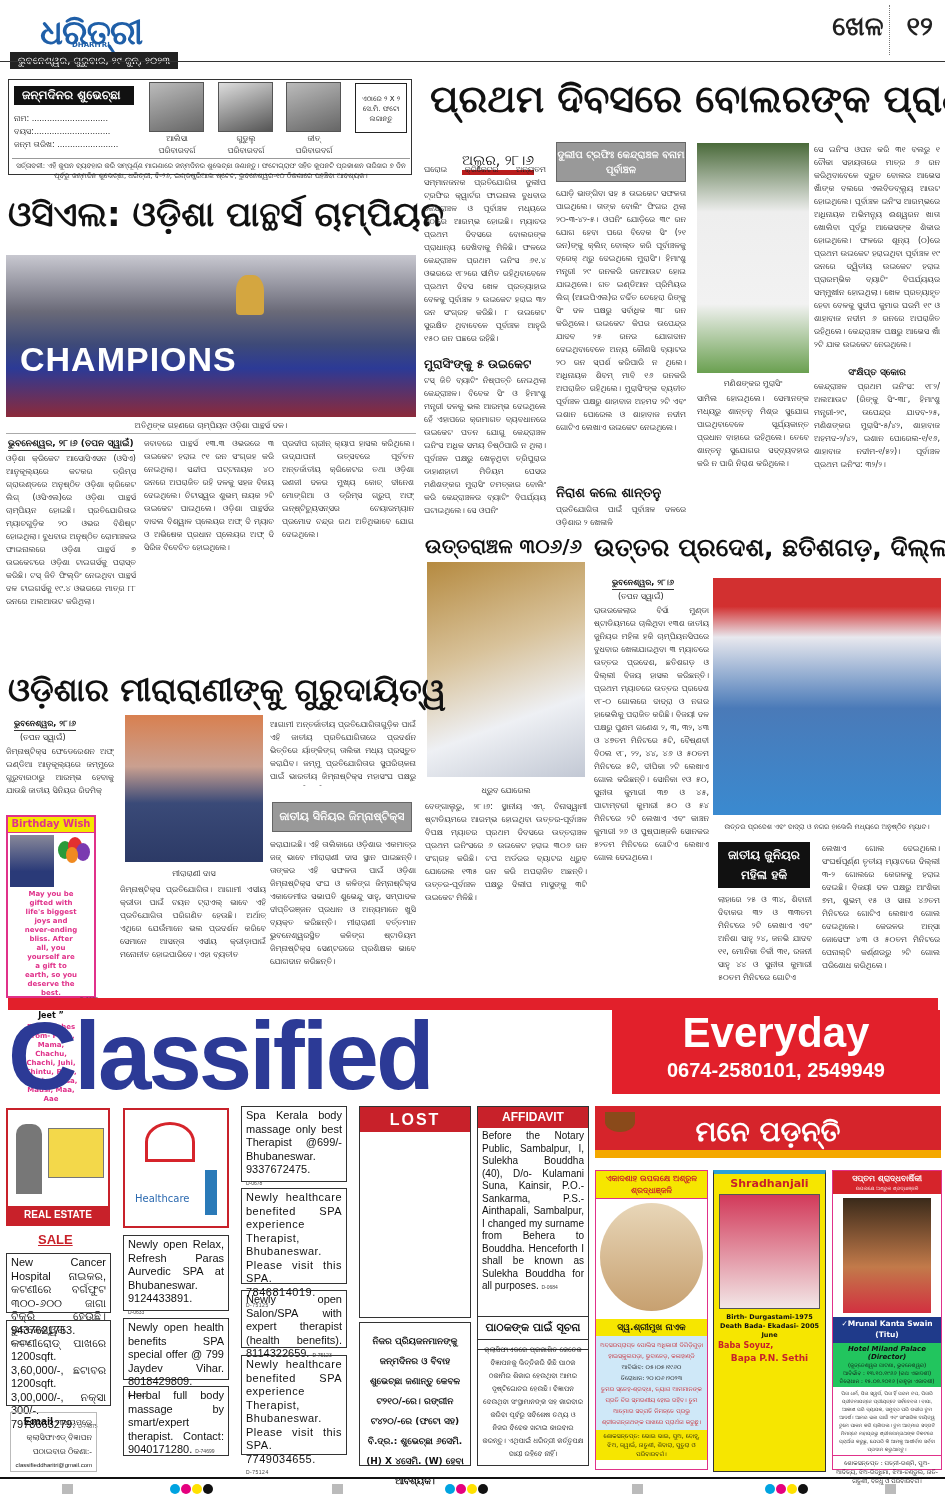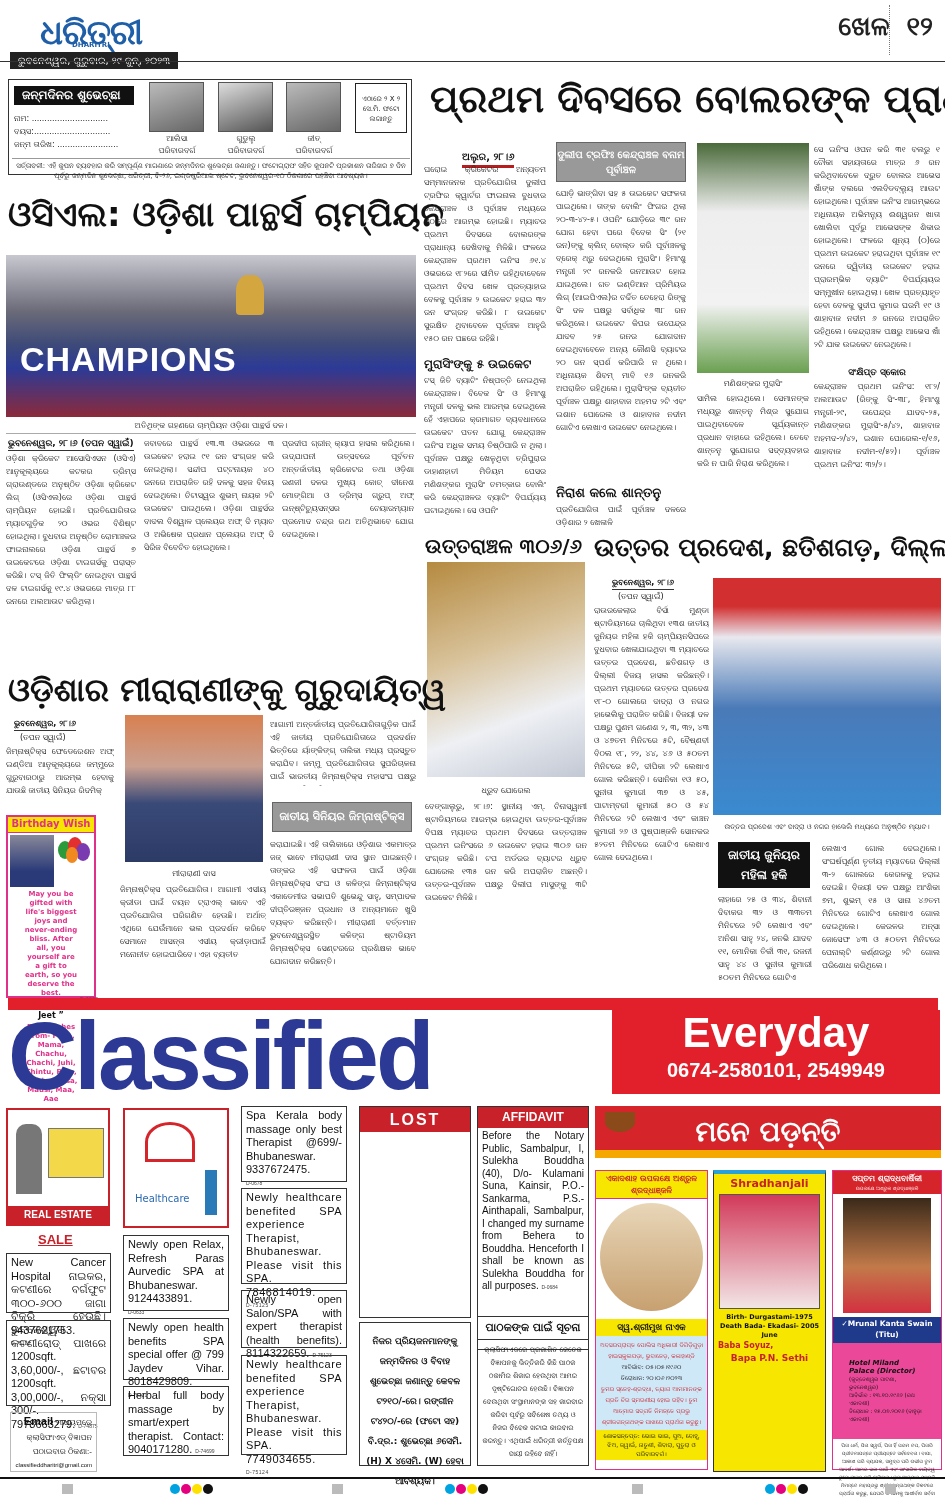--- a/index.html
+++ b/index.html
@@ -41,21 +41,21 @@
 .gray-sq{width:11px;height:10px;background:#bbb;display:inline-block}
 </style>
 </head>
 <body>
 
 <div class="abs logo">ଧରିତ୍ରୀ</div>
 <div class="abs logo-sub">DHARITRI</div>
 <div class="abs dateline">ଭୁବନେଶ୍ୱର, ଗୁରୁବାର, ୨୯ ଜୁନ୍, ୨୦୨୩</div>
 <div class="abs rule-top"></div>
 <div class="abs sect-div"></div>
-<div class="abs section"><span>ଖେଳ</span> <span style="margin-left:8px">୧୨</span></div>
+<div class="abs section"><span>ଖେଳ</span> <span style="margin-left:14px">୧୨</span></div>
 
 <div class="abs bday-box"></div>
 <div class="abs bday-title">ଜନ୍ମଦିନର ଶୁଭେଚ୍ଛା</div>
 <div class="abs bday-field" style="top:113px">ନାମ: ..............................</div>
 <div class="abs bday-field" style="top:126px">ବୟସ:..............................</div>
 <div class="abs bday-field" style="top:139px">ଜନ୍ମ ତାରିଖ: ........................</div>
 <div class="abs thumb" style="left:149px;top:82px;width:55px;height:50px"></div>
 <div class="abs cap" style="left:142px;top:133px;width:70px">
     <div>ଆଲିସା</div>
     <div>ପରିବାରବର୍ଗ</div>
@@ -79,21 +79,21 @@
   <div style="position:absolute;left:230px;top:20px;width:28px;height:40px;background:#d4a640;border-radius:40% 40% 4px 4px"></div>
 </div>
 <div class="abs cap" style="left:6px;top:420px;width:410px">ଅତିଥିଙ୍କ ଗହଣରେ ଚାମ୍ପିୟନ ଓଡ଼ିଶା ପାନ୍ଥର୍ସ ଦଳ।</div>
 <div class="abs" style="left:6px;top:433px;width:410px;height:1px;background:#aaa"></div>
 <div class="abs" style="left:8px;top:437px;font-size:9px;font-weight:bold;border-bottom:1px solid #333">ଭୁବନେଶ୍ୱର, ୨୮।୬ (ତପନ ସ୍ୱାଇଁ)</div>
 <div class="abs para" style="left:6px;top:452px;width:130px;height:200px">ଓଡ଼ିଶା କ୍ରିକେଟ ଆସୋସିଏସନ (ଓସିଏ) ଆନୁକୂଲ୍ୟରେ କଟକର ଡ୍ରିମ୍ସ ଗ୍ରାଉଣ୍ଡରେ ଅନୁଷ୍ଠିତ ଓଡ଼ିଶା କ୍ରିକେଟ ଲିଗ୍ (ଓସିଏଲ)ରେ ଓଡ଼ିଶା ପାନ୍ଥର୍ସ ଚାମ୍ପିୟନ ହୋଇଛି। ପ୍ରତିଯୋଗିତାର ମ୍ୟାଚଗୁଡ଼ିକ ୨୦ ଓଭର ବିଶିଷ୍ଟ ହୋଇଥିଲା। ବୁଧବାର ଅନୁଷ୍ଠିତ ରୋମାଞ୍ଚକର ଫାଇନାଲରେ ଓଡ଼ିଶା ପାନ୍ଥର୍ସ ୭ ଉଇକେଟରେ ଓଡ଼ିଶା ଟାଇଗର୍ସକୁ ପରାସ୍ତ କରିଛି। ଟସ୍ ଜିତି ଫିଲ୍ଡିଂ ନେଇଥିବା ପାନ୍ଥର୍ସ ଦଳ ଟାଇଗର୍ସକୁ ୧୯.୪ ଓଭରରେ ମାତ୍ର ୮୮ ରନରେ ଅଲଆଉଟ କରିଥିଲା।</div>
 <div class="abs para" style="left:144px;top:437px;width:130px;height:215px">ଜବାବରେ ପାନ୍ଥର୍ସ ୧୩.୩ ଓଭରରେ ୩ ଉଇକେଟ ହରାଇ ୯୧ ରନ ସଂଗ୍ରହ କରି ନେଇଥିଲା। ସନ୍ଦୀପ ପଟ୍ଟନାୟକ ୪୦ ରନରେ ଅପରାଜିତ ରହି ଦଳକୁ ସହଜ ବିଜୟ ଦେଇଥିଲେ। ଚିଟାସ୍ୱର ଶୁଭମ୍ ନାୟକ ୨ଟି ଉଇକେଟ ପାଇଥିଲେ। ଓଡ଼ିଶା ପାନ୍ଥର୍ସର ବାଦଲ ବିଶ୍ୱାଳ ପ୍ଲେୟର ଅଫ୍ ଦି ମ୍ୟାଚ ଓ ଅଭିଷେକ ପ୍ରଧାନ ପ୍ଲେୟର ଅଫ୍ ଦି ସିରିଜ ବିବେଚିତ ହୋଇଥିଲେ।</div>
 <div class="abs para" style="left:282px;top:437px;width:132px;height:215px">ପ୍ରଦୀପ ଗ୍ରୀନ୍ କ୍ୟାପ ହାସଲ କରିଥିଲେ। ଉଦ୍ଯାପନୀ ଉତ୍ସବରେ ପୂର୍ବତନ ଅନ୍ତର୍ଜାତୀୟ କ୍ରିକେଟର ତଥା ଓଡ଼ିଶା ରଣଜୀ ଦଳର ମୁଖ୍ୟ କୋଚ୍ ଦୀନେଶ ମୋଙ୍ଗିଆ ଓ ଡ୍ରିମ୍ସ ଗ୍ରୁପ୍ ଅଫ୍ ଇନ୍ଷ୍ଟିଚ୍ୟୁସନ୍ସର ଚେୟାରମ୍ୟାନ ପ୍ରମୋଦ ଚନ୍ଦ୍ର ରଥ ଅତିଥିଭାବେ ଯୋଗ ଦେଇଥିଲେ।</div>
 
 <div class="abs h1" style="left:430px;top:72px;font-size:38px">ପ୍ରଥମ ଦିବସରେ ବୋଲରଙ୍କ ପ୍ରାଧାନ୍ୟ</div>
-<div class="abs" style="left:462px;top:150px;font-size:10px;font-weight:bold;border-bottom:3px solid #b91c1c">ଅଲୁର, ୨୮।୬</div>
+<div class="abs" style="left:462px;top:150px;font-size:14px;font-weight:normal;border-bottom:5px solid #b91c1c">ଅଲୁର, ୨୮।୬</div>
 <div class="abs para" style="left:424px;top:163px;width:122px;height:200px">ଘରୋଇ କ୍ରିକେଟର ଅନ୍ୟତମ ସମ୍ମାନଜନକ ପ୍ରତିଯୋଗିତା ଦୁଲୀପ ଟ୍ରଫିର କ୍ୱାର୍ଟର ଫାଇନାଲ ବୁଧବାର କେନ୍ଦ୍ରାଞ୍ଚଳ ଓ ପୂର୍ବାଞ୍ଚଳ ମଧ୍ୟରେ ଏଠାରେ ଆରମ୍ଭ ହୋଇଛି। ମ୍ୟାଚର ପ୍ରଥମ ଦିବସରେ ବୋଲରଙ୍କ ପ୍ରାଧାନ୍ୟ ଦେଖିବାକୁ ମିଳିଛି। ଫଳରେ କେନ୍ଦ୍ରାଞ୍ଚଳ ପ୍ରଥମ ଇନିଂସ ୬୧.୪ ଓଭରରେ ୧୮୨ରେ ସୀମିତ ରହିଥିବାବେଳେ ପ୍ରଥମ ଦିବସ ଖେଳ ପ୍ରତ୍ୟାହାର ବେଳକୁ ପୂର୍ବାଞ୍ଚଳ ୨ ଉଇକେଟ ହରାଇ ୩୨ ରନ ସଂଗ୍ରହ କରିଛି। ୮ ଉଇକେଟ ସୁରକ୍ଷିତ ଥିବାବେଳେ ପୂର୍ବାଞ୍ଚଳ ଆହୁରି ୧୫୦ ରନ ପଛରେ ରହିଛି।</div>
 <div class="abs sub-h" style="left:424px;top:356px;font-size:12px">ମୁରାସିଂଙ୍କୁ ୫ ଉଇକେଟ</div>
 <div class="abs para" style="left:424px;top:374px;width:122px;height:150px">ଟସ୍ ଜିତି ବ୍ୟାଟିଂ ନିଷ୍ପତ୍ତି ନେଇଥିଲା କେନ୍ଦ୍ରାଞ୍ଚଳ। ବିବେକ ସିଂ ଓ ହିମାଂଶୁ ମନ୍ତ୍ରୀ ଦଳକୁ ଭଲ ଆରମ୍ଭ ଦେଇଥିଲେ ହେଁ ଏହାପରେ କ୍ରମାଗତ ବ୍ୟବଧାନରେ ଉଇକେଟ ପତନ ଯୋଗୁ କେନ୍ଦ୍ରାଞ୍ଚଳ ଇନିଂସ ଅଧିକ ସମୟ ତିଷ୍ଠିପାରି ନ ଥିଲା। ପୂର୍ବାଞ୍ଚଳ ପକ୍ଷରୁ ଖେଳୁଥିବା ତ୍ରିପୁରାର ଡାହାଣହାତୀ ମିଡିୟମ ପେସର ମଣିଶଙ୍କର ମୁରାସିଂ ଚମତ୍କାର ବୋଲିଂ କରି କେନ୍ଦ୍ରାଞ୍ଚଳର ବ୍ୟାଟିଂ ବିପର୍ଯ୍ୟୟ ଘଟାଇଥିଲେ। ସେ ଓପନିଂ</div>
 <div class="abs boxhead" style="left:556px;top:142px;width:130px;height:40px;font-size:10px;padding-top:4px;line-height:15px">ଦୁଲୀପ ଟ୍ରଫିଃ କେନ୍ଦ୍ରାଞ୍ଚଳ ବନାମ ପୂର୍ବାଞ୍ଚଳ</div>
 <div class="abs para" style="left:556px;top:187px;width:130px;height:245px">ଯୋଡ଼ି ଭାଙ୍ଗିବା ସହ ୫ ଉଇକେଟ ସଫଳତା ପାଇଥିଲେ। ତାଙ୍କ ବୋଲିଂ ଫିଗର ଥିଲା ୨୦-୩-୪୨-୫। ଓପନିଂ ଯୋଡ଼ିରେ ୩୯ ରନ ଯୋଗ ହେବା ପରେ ବିବେକ ସିଂ (୨୧ ରନ)ଙ୍କୁ କ୍ଲିନ୍ ବୋଲ୍ଡ କରି ପୂର୍ବାଞ୍ଚଳକୁ ବ୍ରେକ୍ ଥ୍ରୁ ଦେଇଥିଲେ ମୁରାସିଂ। ହିମାଂଶୁ ମନ୍ତ୍ରୀ ୨୯ ରନକରି ରନଆଉଟ ହୋଇ ଯାଇଥିଲେ। ଗତ ଇଣ୍ଡିଆନ ପ୍ରିମିୟର ଲିଗ୍ (ଆଇପିଏଲ)ର ଚର୍ଚ୍ଚିତ ଚେହେରା ରିଙ୍କୁ ସିଂ ଦଳ ପକ୍ଷରୁ ସର୍ବାଧିକ ୩୮ ରନ କରିଥିଲେ। ଉଇକେଟ କିପର ଉପେନ୍ଦ୍ର ଯାଦବ ୨୫ ରନର ଯୋଗଦାନ ଦେଇଥିବାବେଳେ ଅନ୍ୟ କୌଣସି ବ୍ୟାଟର ୨୦ ରନ ସ୍ପର୍ଶ କରିପାରି ନ ଥିଲେ। ଅଧିନାୟକ ଶିବମ୍ ମାବି ୧୬ ରନକରି ଅପରାଜିତ ରହିଥିଲେ। ମୁରାସିଂଙ୍କ ବ୍ୟତୀତ ପୂର୍ବାଞ୍ଚଳ ପକ୍ଷରୁ ଶାହାବାଜ ଅହମଦ ୨ଟି ଏବଂ ଇଶାନ ପୋରେଲ ଓ ଶାହାବାଜ ନଦୀମ ଗୋଟିଏ ଲେଖାଏ ଉଇକେଟ ନେଇଥିଲେ।</div>
 <div class="abs sub-h" style="left:556px;top:484px;font-size:13px">ନିରାଶ କଲେ ଶାନ୍ତନୁ</div>
 <div class="abs para" style="left:556px;top:503px;width:130px;height:28px">ପ୍ରତିଯୋଗିତା ପାଇଁ ପୂର୍ବାଞ୍ଚଳ ଦଳରେ ଓଡ଼ିଶାର ୨ ଖେଳାଳି</div>
 <div class="abs photo" style="left:697px;top:143px;width:112px;height:230px;background:linear-gradient(180deg,#4a6a3a 0%,#eee 30%,#f2f2f2 70%,#6aa050 100%)"></div>
 <div class="abs cap" style="left:697px;top:378px;width:112px">ମଣିଶଙ୍କର ମୁରାସିଂ</div>
 <div class="abs para" style="left:697px;top:392px;width:112px;height:130px">ସାମିଲ ହୋଇଥିଲେ। ସେମାନଙ୍କ ମଧ୍ୟରୁ ଶାନ୍ତନୁ ମିଶ୍ର ସୁଯୋଗ ପାଇଥିବାବେଳେ ସୂର୍ଯ୍ୟକାନ୍ତ ପ୍ରଧାନ ବାହାରେ ରହିଥିଲେ। ତେବେ ଶାନ୍ତନୁ ସୁଯୋଗର ସଦ୍ବ୍ୟବହାର କରି ନ ପାରି ନିରାଶ କରିଥିଲେ।</div>
@@ -219,21 +219,21 @@
   </div>
   <div style="font-size:8px;font-weight:bold;color:#c8212a;padding:0 4px">Baba Soyuz,</div>
   <div style="font-size:9px;font-weight:bold;color:#c8212a;text-align:center">Bapa P.N. Sethi</div>
 </div>
 
 <div class="abs" style="left:832px;top:1170px;width:110px;height:300px;border:1px solid #e0318a;background:#fff">
   <div style="background:#d6242b;color:#fff;font-weight:bold;font-size:8px;text-align:center;padding:2px 0 0">ସପ୍ତମ ଶ୍ରାଦ୍ଧବାର୍ଷିକୀ</div>
   <div style="background:#d6242b;color:#fff;font-size:5px;text-align:center;padding-bottom:2px">ଉପଲକ୍ଷେ ଅଶ୍ରୁଳ ଶ୍ରଦ୍ଧାଞ୍ଜଳି</div>
   <div style="height:115px;margin:4px 10px;background:linear-gradient(180deg,#3a2a1a,#c27a4a 60%,#d23040)"></div>
   <div style="background:#1f3a8a;color:#fff;font-weight:bold;font-size:7.5px;text-align:center;padding:2px 0">✓Mrunal Kanta Swain (Titu)</div>
-  <div style="background:#ec4899;font-size:5.5px;line-height:8px;padding:16px">
+  <div style="background:#22c55e;font-size:5.5px;text-align:center;line-height:8px;padding:2px">
     <div style="font-weight:bold;font-style:italic;font-size:7px">Hotel Miland Palace (Director)</div>
     <div>(କୁତ୍ତେଶ୍ୱର ପାଟଣା, ଭୁବନେଶ୍ୱର)</div>
     <div>ଆବିର୍ଭାବ : ୧୩.୧୦.୧୯୬୬ (ରଥ ଏକାଦଶୀ)</div>
     <div>ତିରୋଧାନ : ୧୫.୦୭.୨୦୧୬ (ବାହୁଡ଼ା ଏକାଦଶୀ)</div>
   </div>
   <div style="font-size:5px;text-align:center;line-height:8px;padding:2px">ପିତା ଧର୍ମ, ପିତା ସ୍ୱର୍ଗ, ପିତା ହିଁ ପରମ ତପ, ପିତାରି ପ୍ରୀତମାପନ୍ନେ ପ୍ରୀୟନ୍ତେ ସର୍ବଦେବତା। ବାପା, ଆକାଶ ପରି ବ୍ୟାପକ, ସମୁଦ୍ର ପରି ଗଭୀର ତୁମ ଆଦର୍ଶ। ଆମର ଭଲ ପାଇଁ ଏବଂ ସାଂସାରିକ ଦାୟିତ୍ୱ ତୁମେ ପାଳନ କରି ଚାଲିଗଲ। ତୁମ ଆତ୍ମାର ସଦ୍‌ଗତି ନିମନ୍ତେ ମହାପ୍ରଭୁ ଶ୍ରୀଜଗନ୍ନାଥଙ୍କ ନିକଟରେ ପ୍ରାର୍ଥନା କରୁଛୁ, ଯେପରି କି ଆମକୁ ଆଶୀର୍ବାଦ ସର୍ବଦା ପ୍ରଦାନ କରୁଥାନ୍ତୁ।</div>
   <div style="font-size:6px;text-align:center;line-height:9px;padding:2px;border-top:1px solid #e0318a">ଶୋକସନ୍ତପ୍ତ : ପତ୍ନୀ-ରଶ୍ମି, ପୁଅ-ଆଦିତ୍ୟ, ଝିଅ-ରିଦ୍ଧିମା, ଝିଆ-ଚଣ୍ଡୁଲ, ନାତି-ନାତୁଣୀ, ବନ୍ଧୁ ଓ ପରିବାରବର୍ଗ।</div>
 </div>
 
 <div class="abs" style="left:0;top:1477px;width:945px;height:2px;background:#111"></div>

